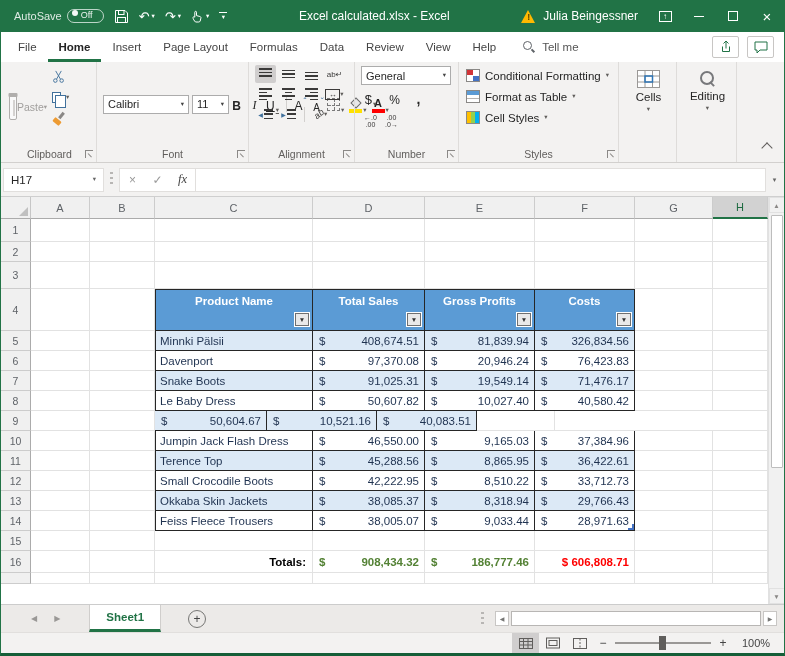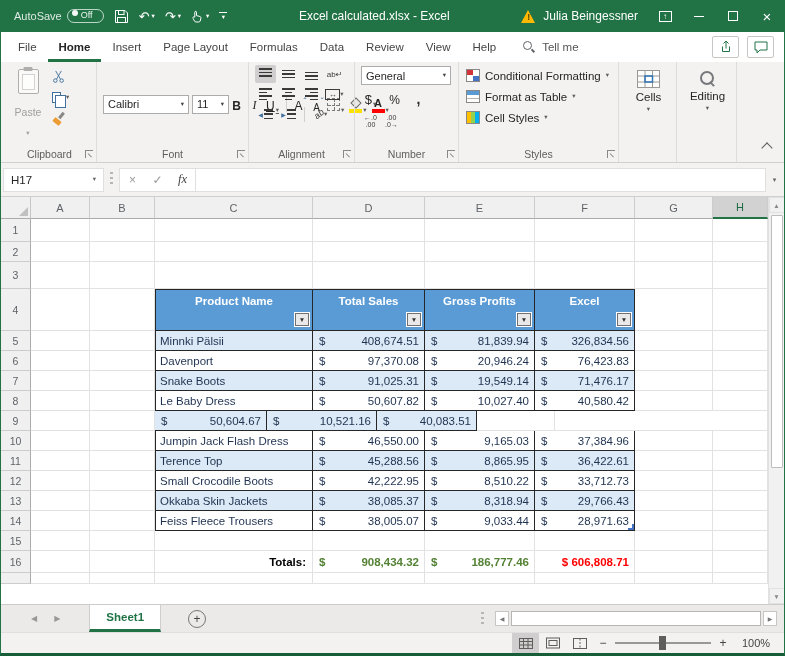--- a/index.html
+++ b/index.html
@@ -39,21 +39,21 @@
 .mag::after{content:"";position:absolute;width:1.5px;height:4px;background:#5f6368;left:8.5px;top:7.5px;transform:rotate(-45deg)}
 .tr-right{margin-left:auto;display:flex;align-items:center;gap:8px;margin-right:10px}
 .tr-btn{width:27px;height:22px;border:1px solid #c8c6c4;background:#fff;display:flex;align-items:center;justify-content:center;border-radius:2px}
 
 .ribbon{height:101px;background:#F3F2F1;border-bottom:1px solid #D2D0CE;display:flex;flex:none;padding-left:2px}
 .rgroup{display:flex;flex-direction:column;flex:none;position:relative;border-right:1px solid #DEDCDA}
 .gbody{flex:1;display:flex;padding:4px 4px 0 6px}
 .gfoot{height:17px;display:flex;align-items:center;justify-content:center;color:#605E5C;font-size:10.5px;position:relative}
 .launcher{position:absolute;right:3px;bottom:4px;width:8px;height:8px;border-left:1px solid #8A8886;border-top:1px solid #8A8886}
 .launcher::after{content:"";position:absolute;left:2px;top:2px;width:5px;height:1px;background:#8A8886;transform:rotate(45deg);transform-origin:left}
-.paste{width:38px;display:flex;flex-direction:column;align-items:center;gap:12px;padding-top:3px}
+.paste{width:38px;display:flex;flex-direction:row;align-items:center;gap:0;padding-top:3px}
 .clipico{width:21px;height:25px;border:1.5px solid #A5A3A1;border-radius:2px;background:#fbfbfb;position:relative;opacity:.85}
 .clipico::before{content:"";position:absolute;left:50%;top:-3px;transform:translateX(-50%);width:9px;height:4px;background:#A5A3A1;border-radius:1px}
 .clipico::after{content:"";position:absolute;left:3px;top:4px;right:3px;bottom:3px;background:#fff;border:1px solid #CFCDCB}
 .paste .lbl{color:#A19F9D;font-size:10.5px}
 .smallcol{display:flex;flex-direction:column;margin-left:3px}
 .sbtn{height:21px;display:flex;align-items:center;gap:2px;padding:0 2px;background:none;border:none}
 .cpy{width:9px;height:11px;border:1px solid #41719C;background:#fff;position:relative;margin-right:3px}
 .cpy::after{content:"";position:absolute;left:2px;top:2px;width:9px;height:11px;border:1px solid #41719C;background:#fff}
 .fp{width:13px;height:13px;position:relative}
 .fp::before{content:"";position:absolute;width:3px;height:7px;background:#8A8886;transform:rotate(40deg);left:8px;top:0}
@@ -614,21 +614,21 @@
           </div>
           <div class="gcell cD thead tb tbt">
             <span class="thlab">Total Sales</span>
             <span class="filterbtn">▼</span>
           </div>
           <div class="gcell cE thead tb tbt">
             <span class="thlab">Gross Profits</span>
             <span class="filterbtn">▼</span>
           </div>
           <div class="gcell cF thead tb tbt">
-            <span class="thlab">Excel</span>
+            <span class="thlab">Costs</span>
             <span class="filterbtn">▼</span>
           </div>
           <div class="gcell cG"></div>
           <div class="gcell cH"></div>
         </div>
         <div class="grow" style="height: 20px;">
           <div class="rowh">5</div>
           <div class="gcell cA"></div>
           <div class="gcell cB"></div>
           <div class="gcell cC tb tbl band tname">Minnki Pälsii</div>

